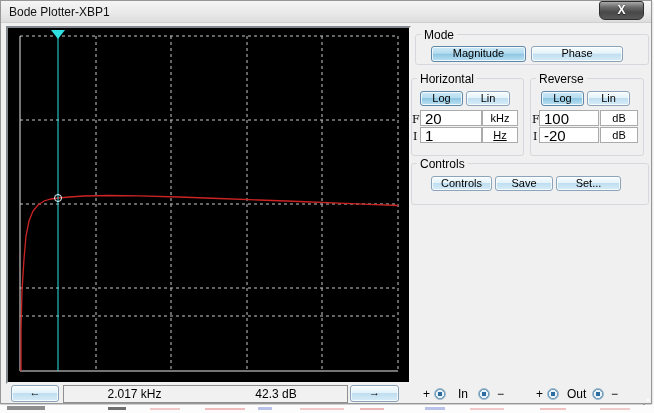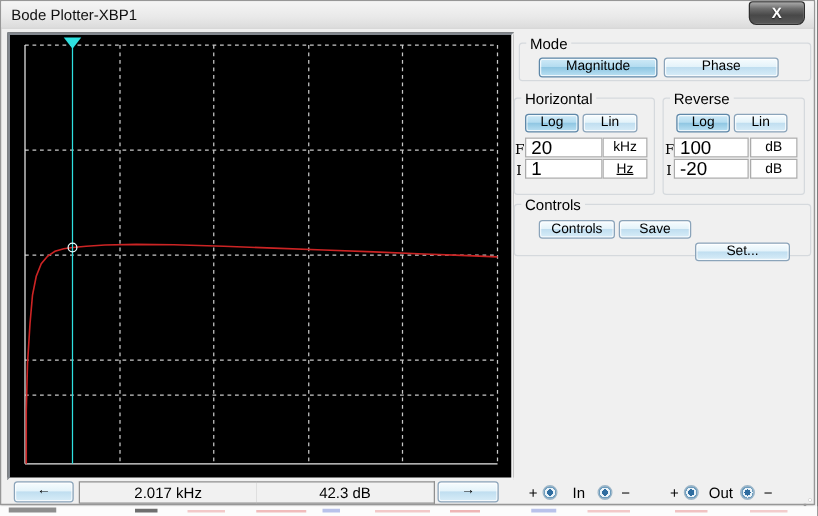--- a/index.html
+++ b/index.html
@@ -150,21 +150,21 @@
   <div class="unit" style="left:599px; top:109px; width:38px;">dB</div>
   <span class="field-label" style="left:532px; top:129px;">I</span>
   <input class="field" style="left: 538px; top: 126px; width: 60px;" value="-20">
   <div class="unit" style="left:599px; top:126px; width:38px;">dB</div>
 
   <div class="groupbox" style="left:410px; top:162px; width:238px; height:42px;">
     <span class="gb-label">Controls</span>
   </div>
   <div class="btn" style="left:430px; top:175px; width:61px; height:15px;">Controls</div>
   <div class="btn" style="left:494px; top:175px; width:58px; height:15px;">Save</div>
-  <div class="btn" style="left:555px; top:193px; width:76px; height:15px;">Set...</div>
+  <div class="btn" style="left:555px; top:175px; width:65px; height:15px;">Set...</div>
 
   <span class="term-text" style="left:422px; top:386px;">+</span>
   <span class="term-circle" style="left:433px; top:387px;"></span>
   <span class="term-text" style="left:457px; top:386px;">In</span>
   <span class="term-circle" style="left:477px; top:387px;"></span>
   <span class="term-text" style="left:496px; top:386px;">−</span>
 
   <span class="term-text" style="left:535px; top:386px;">+</span>
   <span class="term-circle" style="left:546px; top:387px;"></span>
   <span class="term-text" style="left:566px; top:386px;">Out</span>

